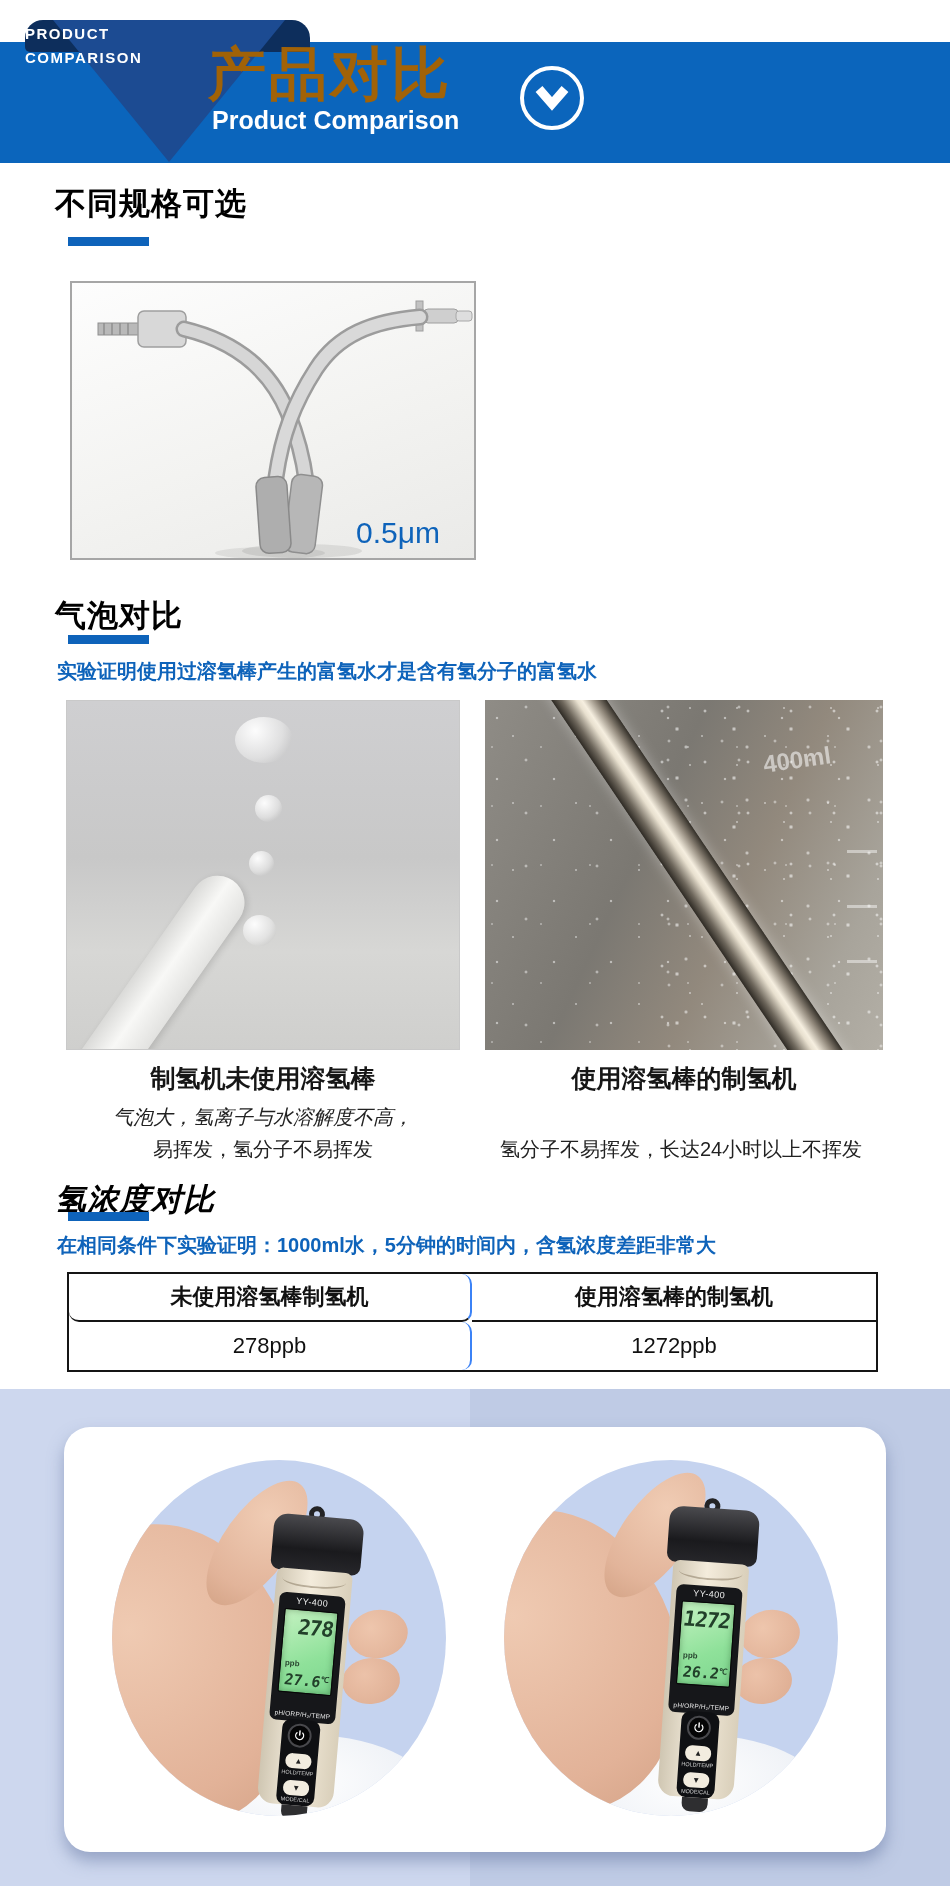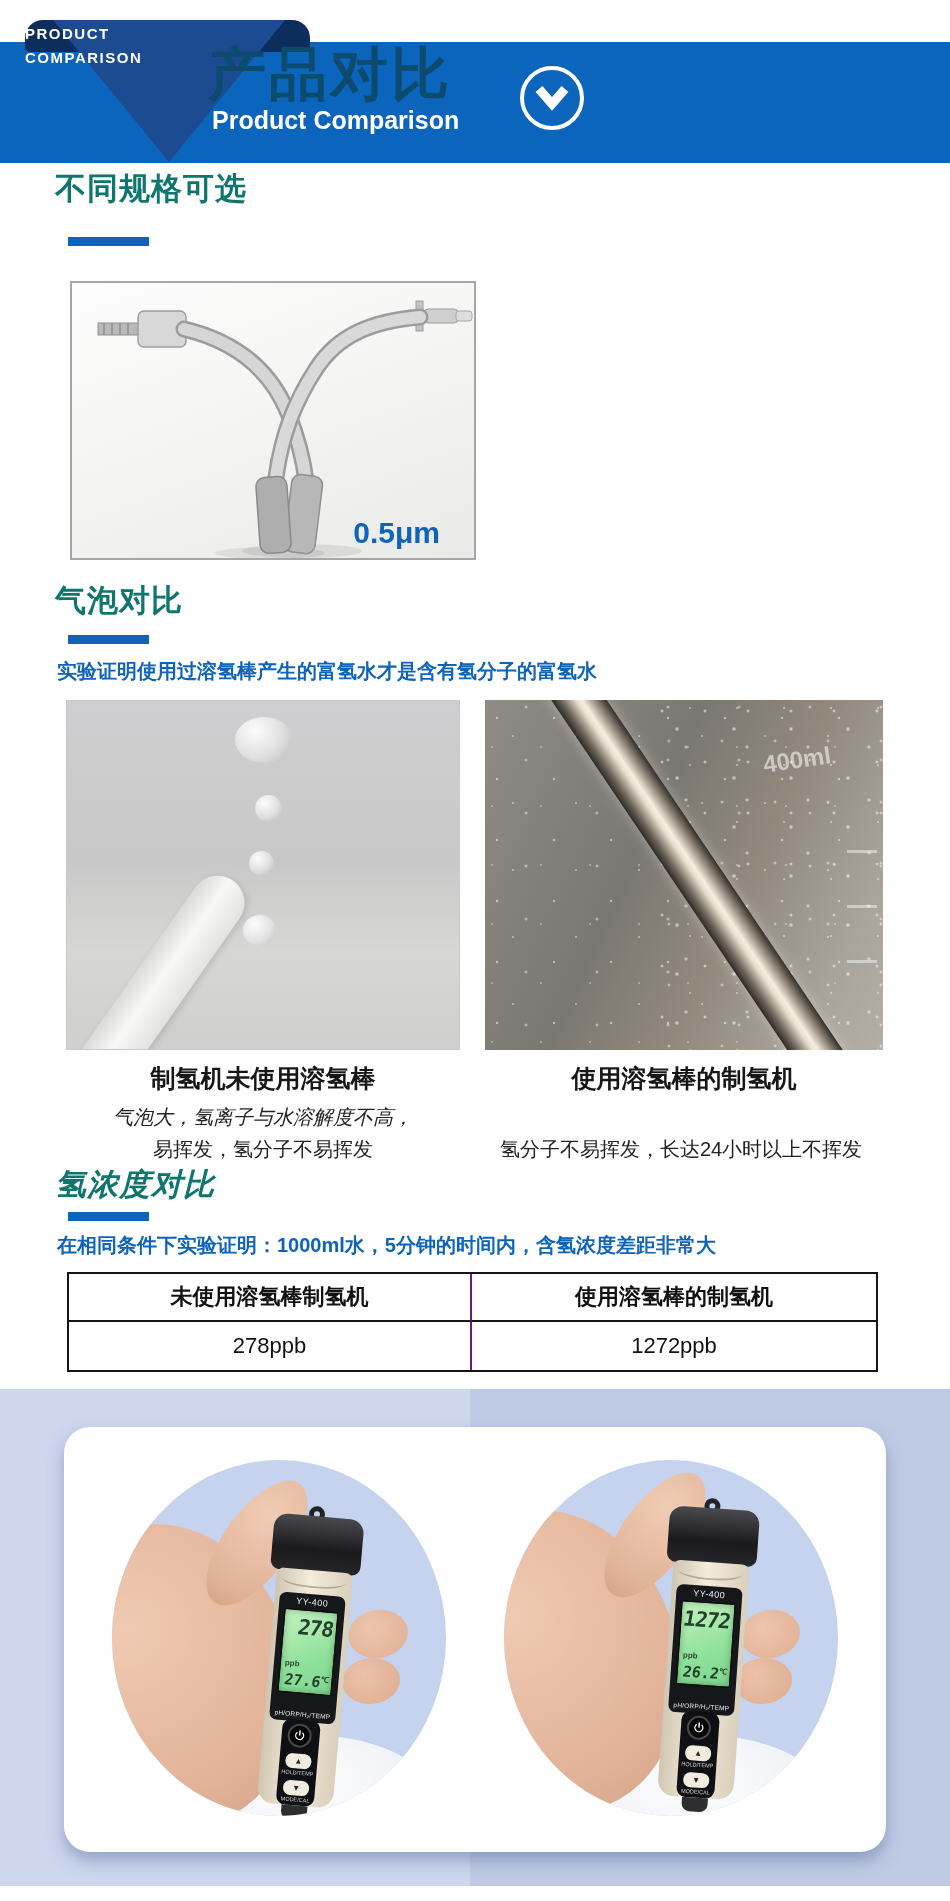--- a/index.html
+++ b/index.html
@@ -6,34 +6,34 @@
   body { background:#fff; font-family:"Liberation Sans","DejaVu Sans",sans-serif; }
   .page { position:relative; width:950px; height:1901px; background:#fff; overflow:hidden; margin:0 auto; }
 
   
   .banner { position:absolute; left:0; top:42px; width:950px; height:121px; background:#0b65bc; z-index:1; }
   .ribbon-box { position:absolute; left:25px; top:20px; width:285px; height:32px; background:#0d2e5c; border-radius:18px 18px 5px 5px; z-index:3; }
   .ribbon-tri { position:absolute; left:53px; top:20px; width:0; height:0; border-left:116px solid transparent; border-right:116px solid transparent; border-top:142px solid #1c4b92; z-index:4; }
   .ribbon-line { position:absolute; left:25px; width:285px; text-align:left; color:#fff; font-weight:bold; font-size:15px; letter-spacing:1.5px; z-index:5; }
   .ribbon-line.l1 { top:25px; }
   .ribbon-line.l2 { top:49px; }
-  .main-title { position:absolute; left:208px; top:36px; font-size:58px; font-weight:bold; color:#0c4a6e; letter-spacing:3px; z-index:5; }
+  .main-title { position:absolute; left:208px; top:36px; font-size:58px; font-weight:bold; color:#a16207; letter-spacing:3px; z-index:5; }
   .main-subtitle { position:absolute; left:212px; top:106px; font-size:25px; font-weight:bold; color:#fff; z-index:5; }
   .chevron-circle { position:absolute; left:520px; top:66px; width:64px; height:64px; border:4px solid #fff; border-radius:50%; z-index:5; display:flex; align-items:center; justify-content:center; }
 
   
-  .sec-h { position:absolute; left:55px; color:#0f766e; font-size:31px; font-weight:bold; letter-spacing:1px; }
+  .sec-h { position:absolute; left:55px; color:#000000; font-size:31px; font-weight:bold; letter-spacing:1px;margin-top:15px; }
   .sec-bar { position:absolute; left:68px; width:81px; height:9px; background:#0e63ba; }
   .intro { position:absolute; left:57px; color:#0e63ba; font-size:20px; font-weight:bold; }
 
   
   .spec-box { position:absolute; top:281px; height:279px; border:2px solid #a6a6a6; background:linear-gradient(160deg,#fdfdfd,#f3f3f1 55%,#eaeae8); overflow:hidden; }
   .spec-box.left { left:70px; width:406px; }
   .spec-box.right { left:483px; width:400px; }
-  .spec-label { position:absolute; right:34px; bottom:8px; color:#0e63ba; font-weight:bold; font-size:30px; }
+  .spec-label { position:absolute; right:34px; bottom:8px; color:#0e63ba; font-weight:normal; font-size:30px; }
 
   
   .bubble-photo { position:absolute; top:700px; height:350px; overflow:hidden; }
   .bubble-photo.left { left:66px; width:394px; border:1px solid #c9c9c9;
     background:linear-gradient(180deg,#cfcfd1 0%,#c8c8c8 45%,#d7d7d5 72%,#cfcfcd 100%); }
   .bubble-photo.right { left:485px; width:398px;
     background-image:
       radial-gradient(2.2px 2.2px at 12px 18px, rgba(255,255,255,.85), transparent 75%),
       radial-gradient(2.6px 2.6px at 41px 7px, rgba(255,255,255,.7), transparent 75%),
       radial-gradient(1.8px 1.8px at 28px 36px, rgba(255,255,255,.8), transparent 75%),
@@ -60,21 +60,21 @@
   .grad-mark { position:absolute; right:6px; width:30px; height:3px; background:rgba(255,255,255,.45); }
 
   .photo-caption { position:absolute; text-align:center; font-size:25px; font-weight:bold; color:#161616; }
   .photo-desc { position:absolute; text-align:center; font-size:20px; color:#222; }
 
   
   .cmp-table { position:absolute; left:67px; top:1272px; width:811px; height:100px; border:2px solid #151515;
     display:grid; grid-template-columns:403px 1fr; grid-template-rows:48px 48px; background:#fff; }
   .cmp-cell { display:flex; align-items:center; justify-content:center; font-size:22px; color:#111; border-color:#151515; }
   .cmp-cell.hdr { font-weight:600; border-bottom:2px solid #151515; }
-  .cmp-cell.c1 { border-right:2px solid #701a75; }
+  .cmp-cell.c1 { border-right:2px solid #3b82f6;border-radius:10px; }
 
   
   .band-left { position:absolute; left:0; top:1389px; width:470px; height:497px; background:#cdd7ee; }
   .band-right { position:absolute; left:470px; top:1389px; width:480px; height:497px; background:#bfcbe5; }
   .meter-card { position:absolute; left:64px; top:1427px; width:822px; height:425px; background:#fff; border-radius:26px;
     box-shadow:0 9px 16px rgba(96,114,158,.5); }
   .meter-circle { position:absolute; top:33px; width:334px; height:356px; border-radius:50%; background:#c5d3ef; overflow:hidden; }
   .meter-circle.cl { left:48px; }
   .meter-circle.cr { left:440px; }
   .bowl { position:absolute; left:55px; top:274px; width:264px; height:120px; border-radius:50%;

